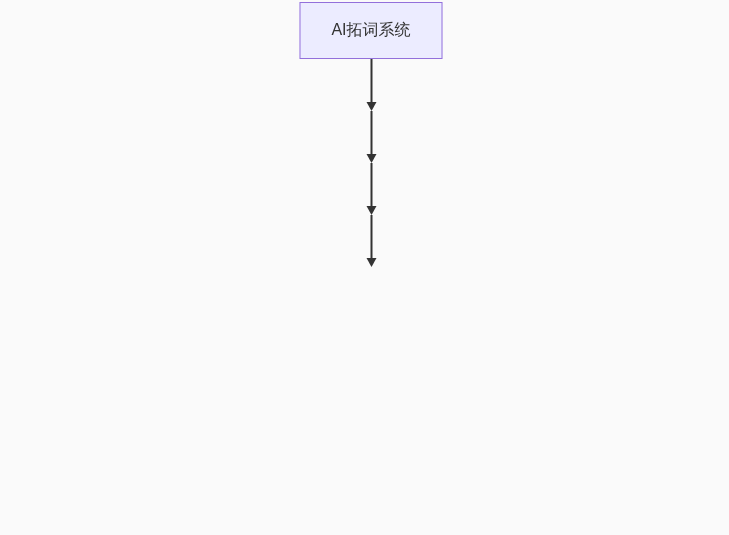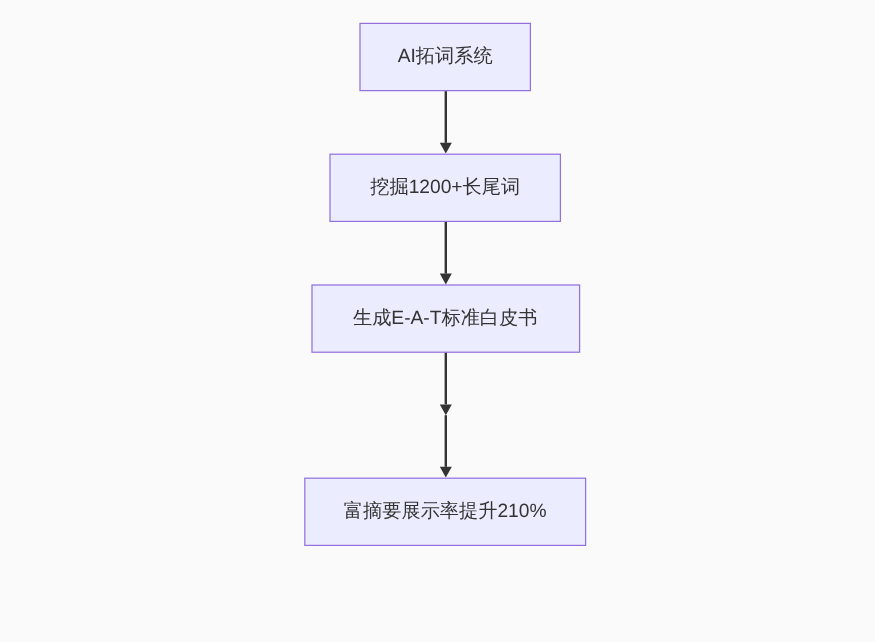--- a/index.html
+++ b/index.html
@@ -14,21 +14,21 @@
     overflow: hidden;
   }
   .canvas {
     position: relative;
     width: 729px;
     height: 535px;
   }
   .flow-column {
     position: absolute;
     left: 371px;
-    top: 19px;
+    top: 2px;
     transform: translateX(-50%);
     display: flex;
     flex-direction: column;
     align-items: center;
   }
   .node {
     box-sizing: border-box;
     height: 57px;
     background: #ECECFF;
     border: 1px solid #9370DB;
@@ -66,42 +66,33 @@
 
     <div class="node" style="width:143px">
       <span>AI拓词系统</span>
     </div>
 
     <div class="edge">
       <div class="edge-line"></div>
       <div class="edge-head"></div>
     </div>
 
-    <div class="node" style="width:193px">
-      <span>挖掘1200+长尾词</span>
-    </div>
-
-    <div class="edge">
-      <div class="edge-line"></div>
-      <div class="edge-head"></div>
-    </div>
-
-    <div class="node" style="width:224px">
-      <span>生成E-A-T标准白皮书</span>
-    </div>
 
     <div class="edge">
       <div class="edge-line"></div>
       <div class="edge-head"></div>
     </div>
 
 
     <div class="edge">
       <div class="edge-line"></div>
       <div class="edge-head"></div>
     </div>
 
-    <div class="node" style="width:235px">
-      <span>富摘要展示率提升210%</span>
+
+    <div class="edge">
+      <div class="edge-line"></div>
+      <div class="edge-head"></div>
     </div>
+
 
   </div>
 </div>
 
 </body></html>

